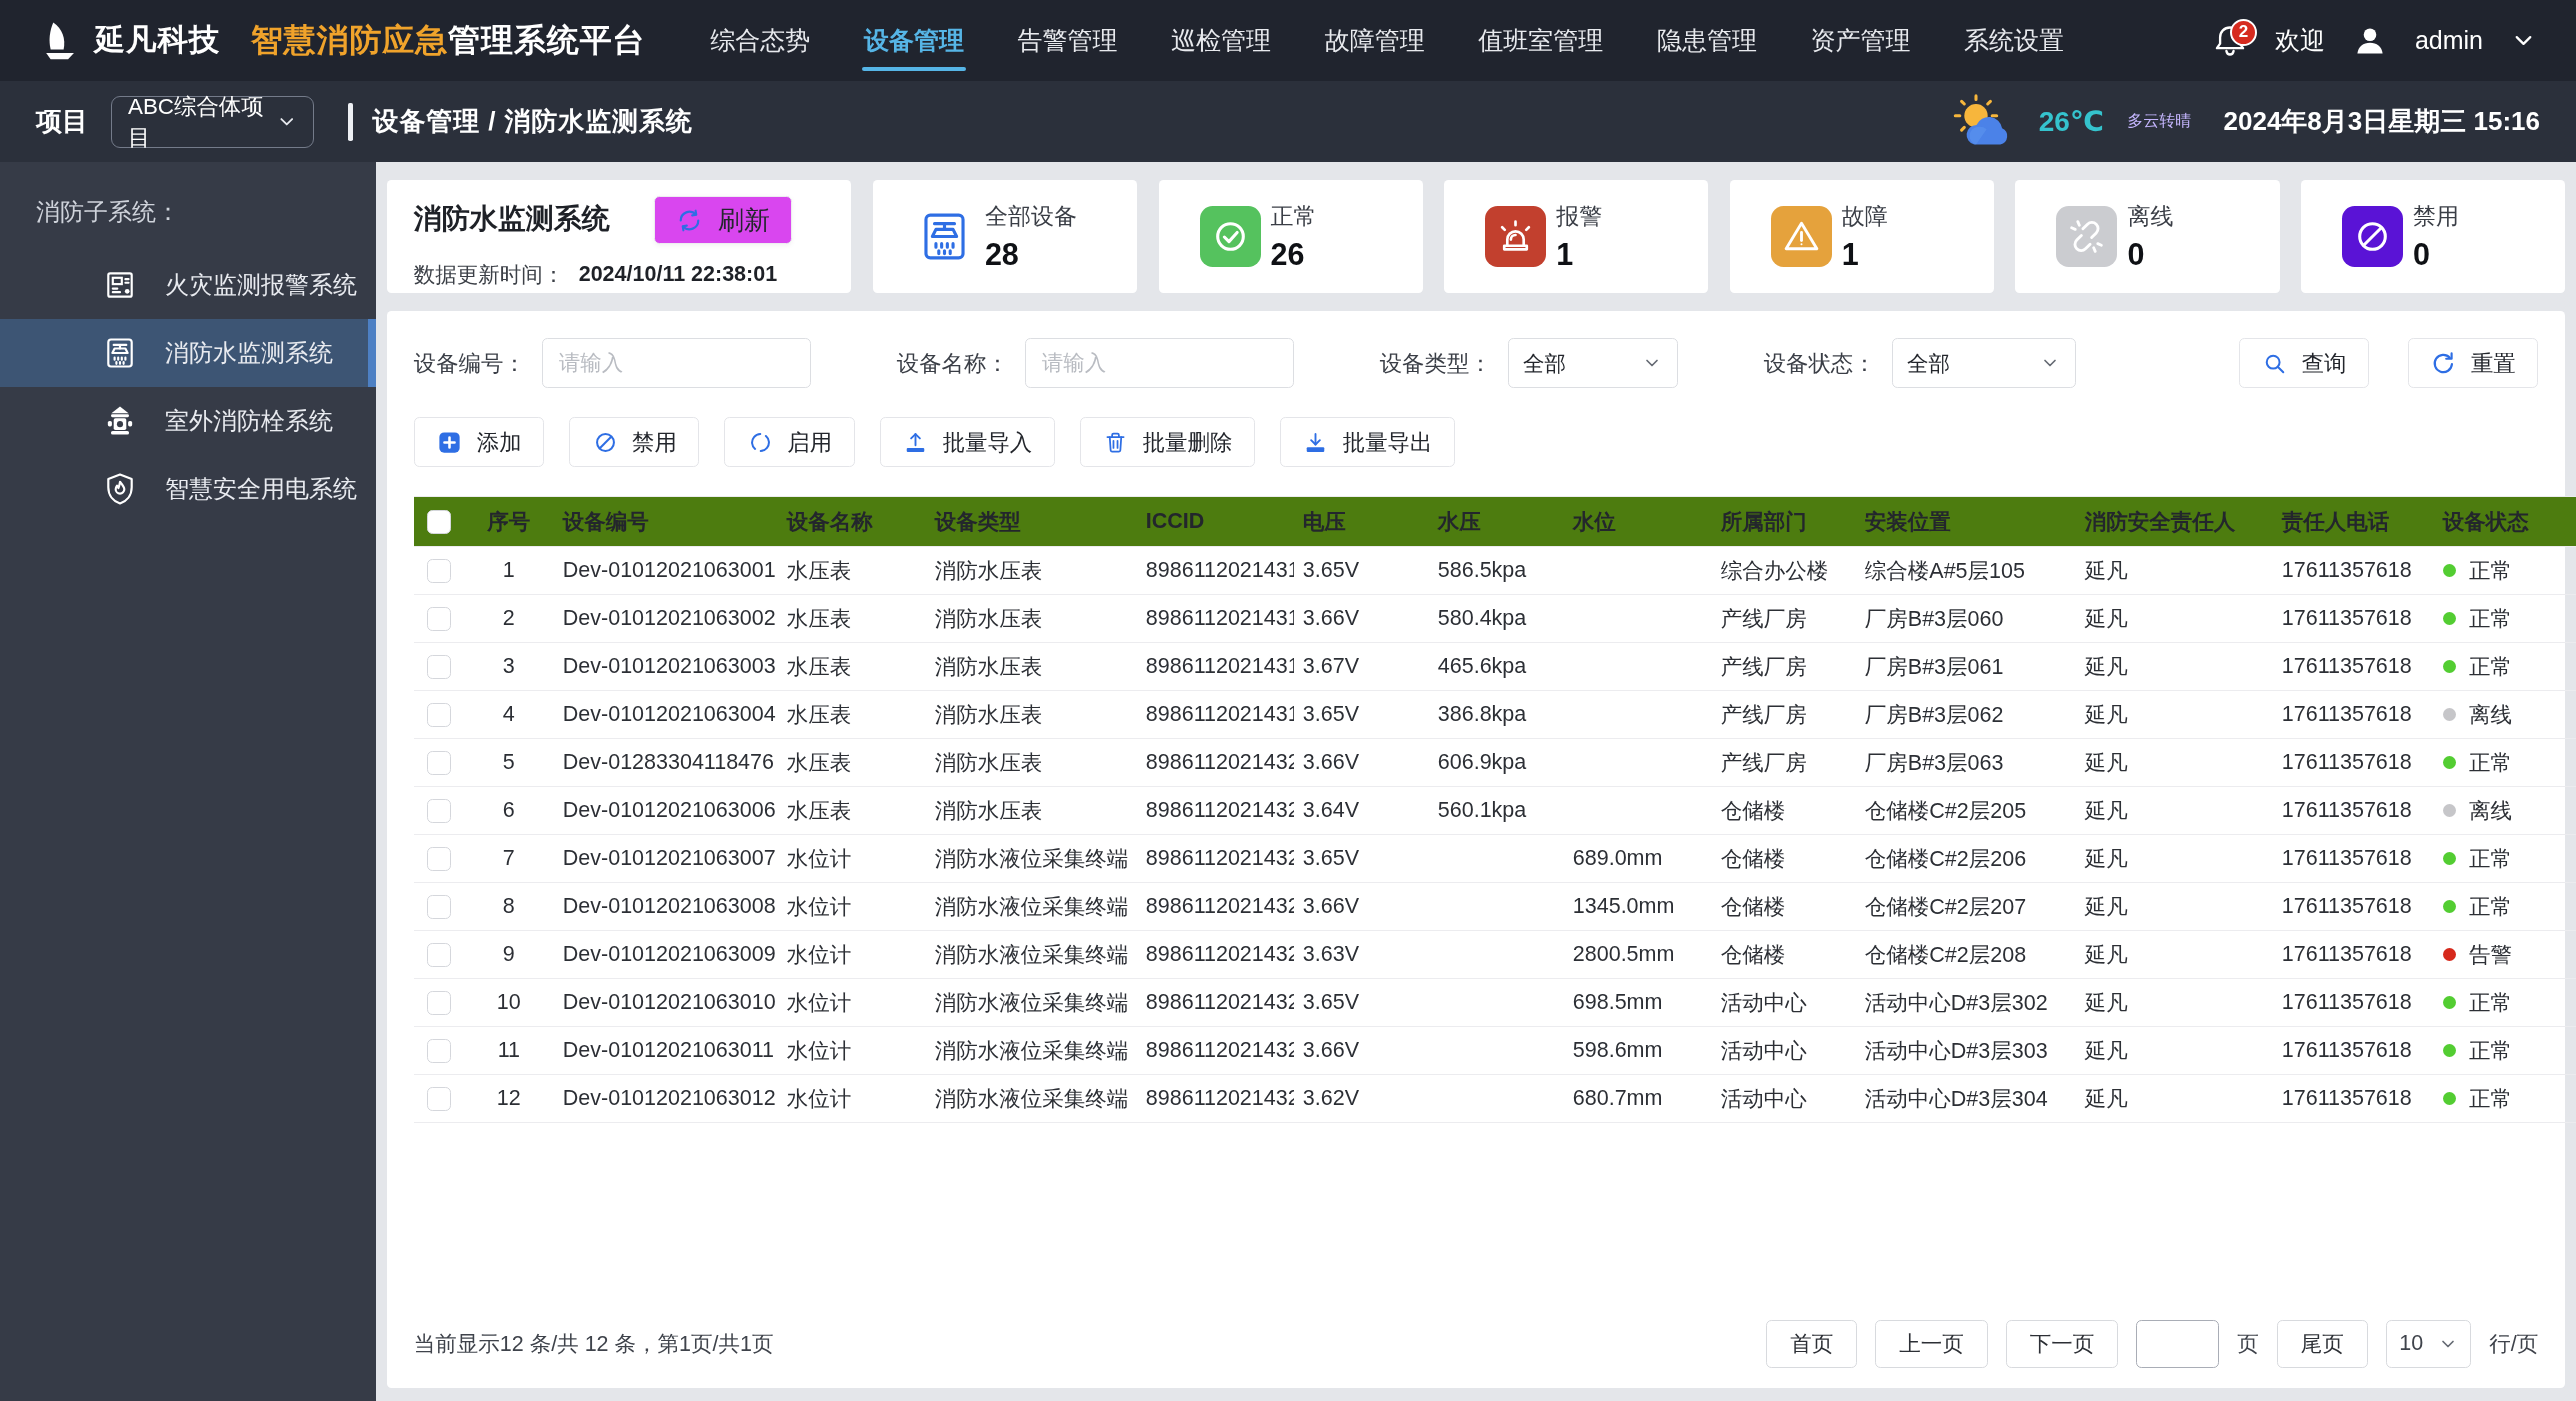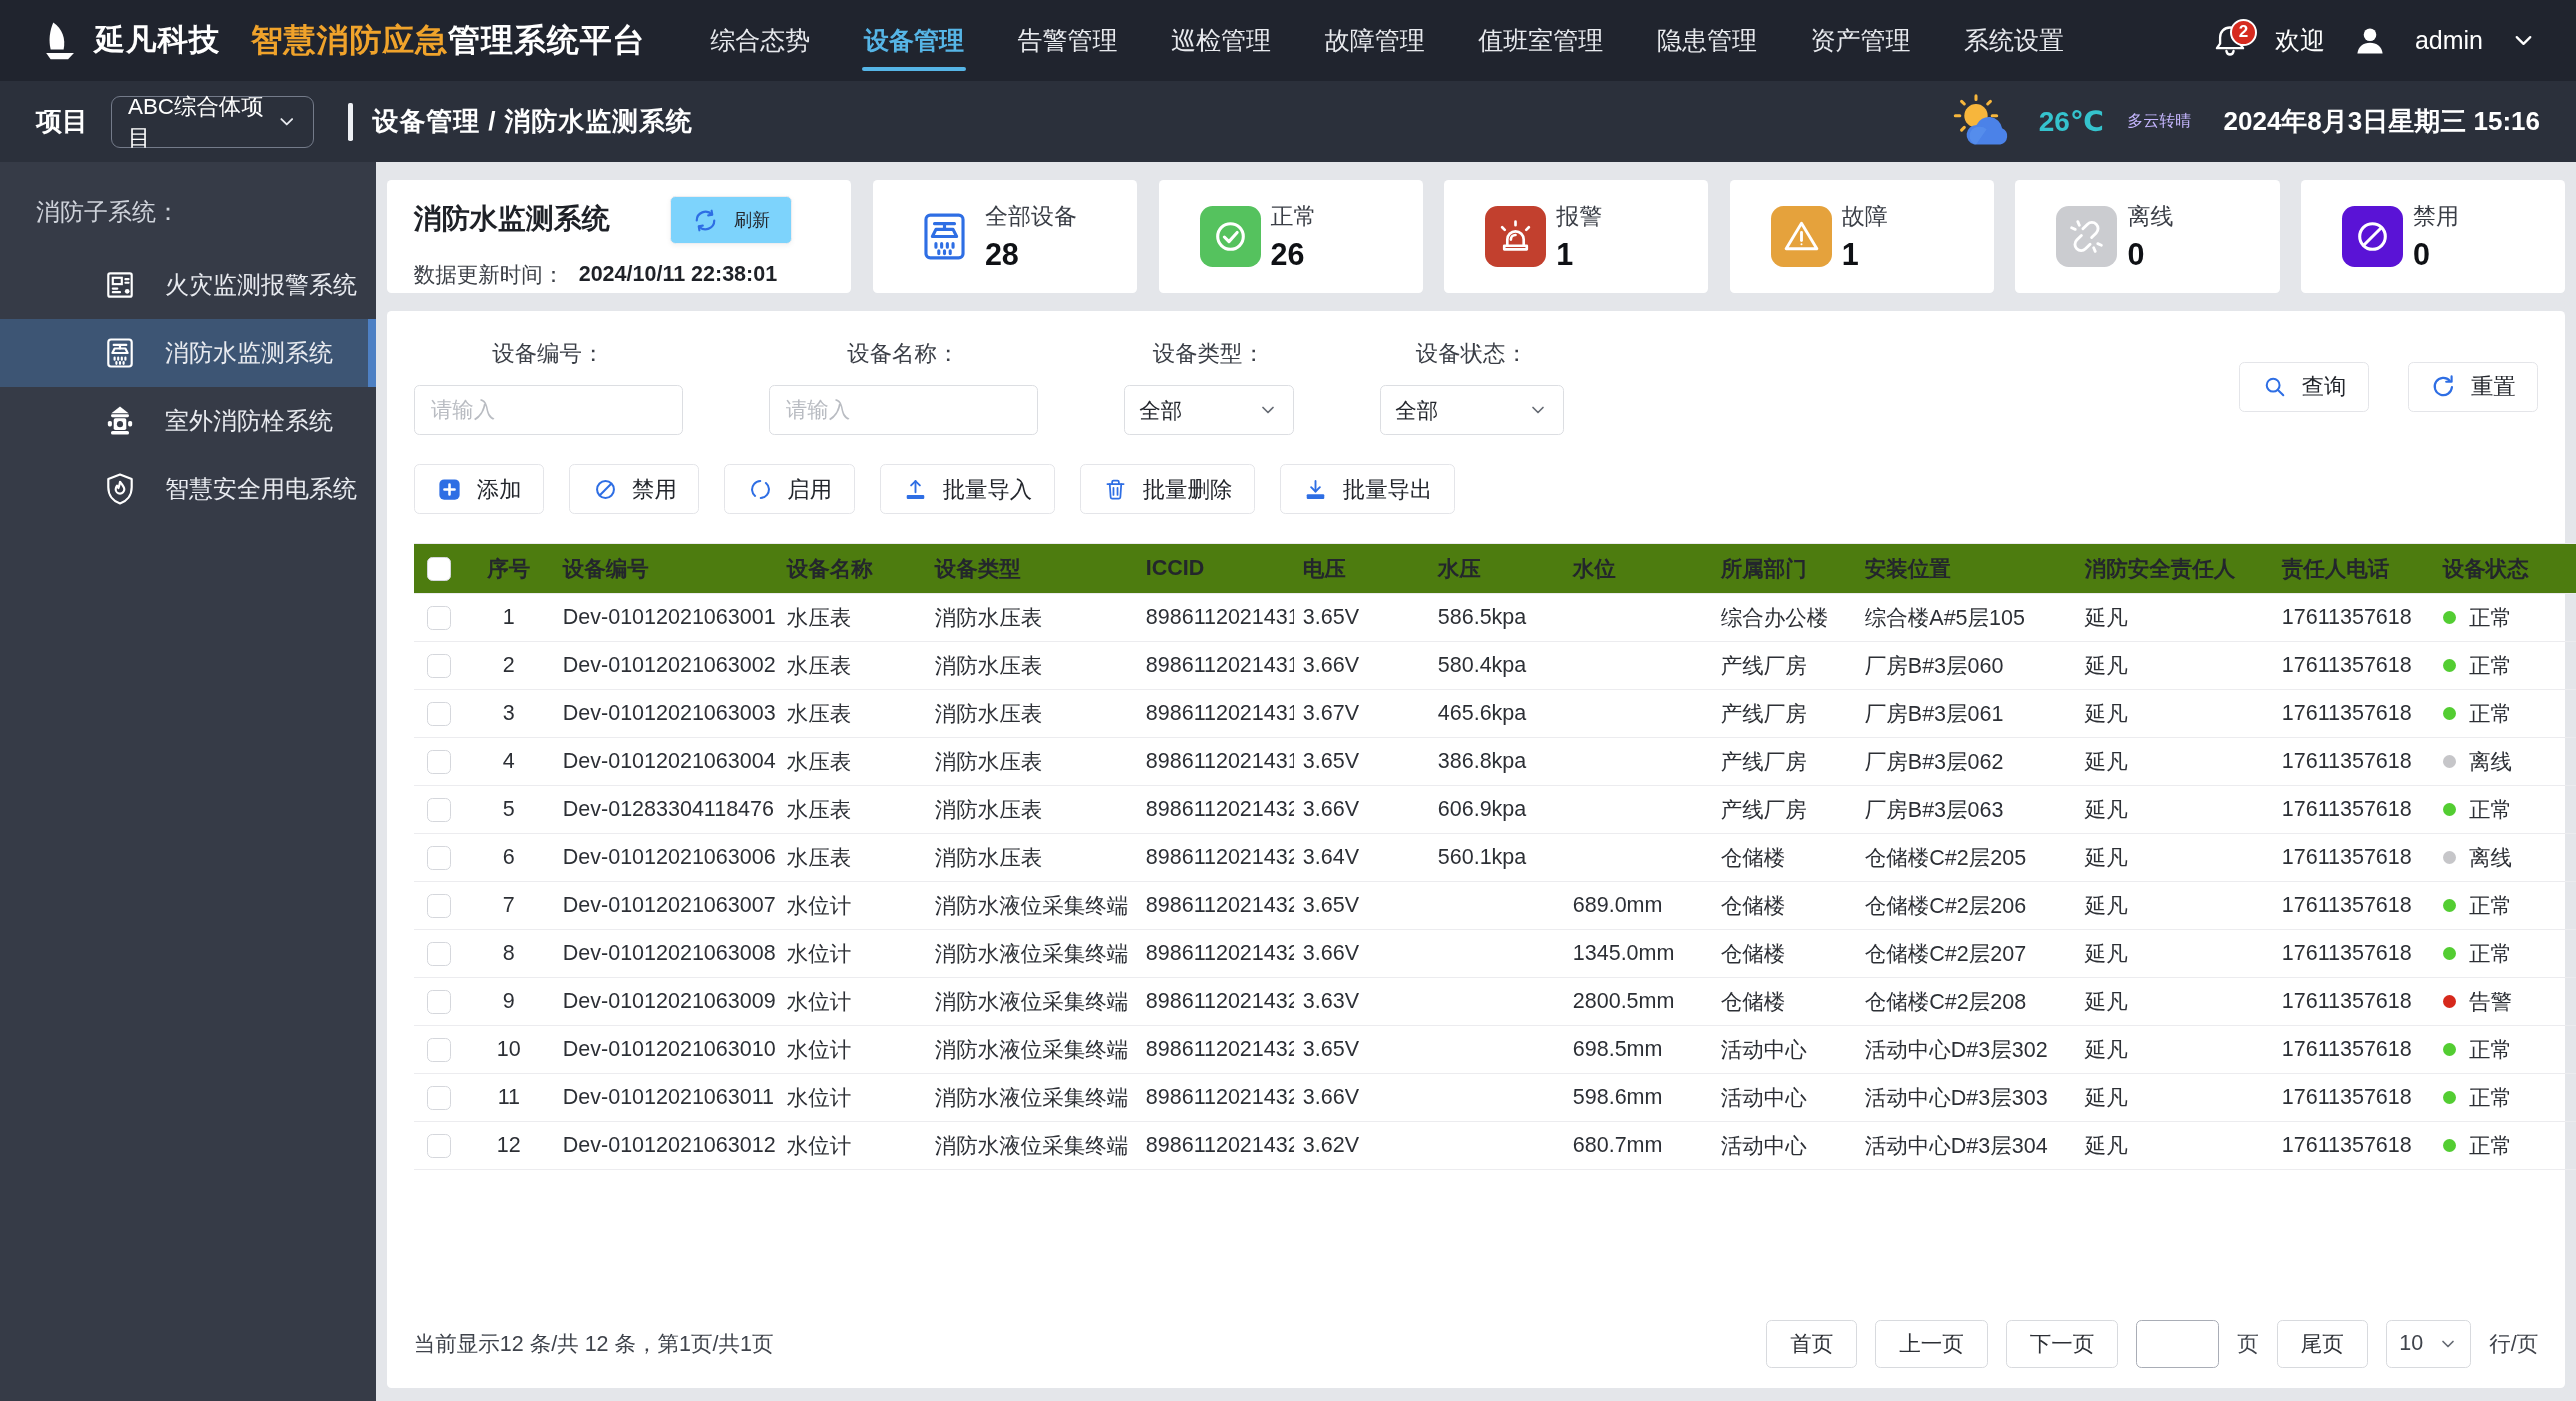--- a/index.html
+++ b/index.html
@@ -58,38 +58,38 @@
   .side-item.active::after { content:""; position:absolute; right:0; top:0; bottom:0; width:8px; background:#4d80c4; }
   .side-icon { width:36px; height:36px; color:#fff; }
 
   .content { flex:1; padding:18px 10.8px 14.4px 10.8px; display:flex; flex-direction:column; gap:18px; min-width:0; }
 
   
   .cards { display:flex; gap:21.5px; height:113px; flex:none; }
   .card { background:#fff; border-radius:4.5px; }
   .info-card { flex:1.84; position:relative; padding:20px 27px; }
   .info-title { font-size:28px; font-weight:bold; color:#1e2127; }
-  .refresh-btn { position:absolute; right:59px; top:16px; height:48px; border:1.8px solid #ededf0; border-radius:5.4px; background:#7dd3fc;
-                 display:flex; align-items:center; gap:14.4px; padding:0 21.5px; font-size:18px; color:#23262c; cursor:pointer;
+  .refresh-btn { position:absolute; right:59px; top:16px; height:48px; border:1.8px solid #ededf0; border-radius:5.4px; background:#d946ef;
+                 display:flex; align-items:center; gap:14.4px; padding:0 21.5px; font-size:26px; color:#23262c; cursor:pointer;
                  box-shadow:0 1.8px 5.4px rgba(0,0,0,.05); }
   .refresh-btn .icon { width:27px; height:27px; color:#2e6ee4; }
   .info-meta { margin-top:21.5px; font-size:21.5px; color:#3c4047; display:flex; gap:14.4px; align-items:center; }
   .info-meta b { color:#1e2127; font-size:21.5px; }
   .stat-card { flex:1; display:flex; align-items:center; gap:10px; padding-left:41px; }
   .stat-icon { width:61px; height:61px; border-radius:12.6px; display:flex; align-items:center; justify-content:center; color:#fff; }
   .stat-icon .icon { width:41px; height:41px; }
   .stat-icon.outline { background:none !important; }
   .stat-icon.outline .icon { width:57px; height:57px; }
   .stat-label { font-size:23px; color:#3a3e46; }
   .stat-value { font-size:30.5px; font-weight:bold; color:#0f1115; margin-top:5.4px; }
 
   
   .panel { flex:1; background:#fff; border-radius:4.5px; padding:27px 18px 20px 18px; display:flex; flex-direction:column; min-height:0; }
   .filters { display:flex; align-items:center; font-size:22.4px; color:#3a3e46; flex:none; padding:0 9px; }
-  .fgroup { display:flex; align-items:center; gap:16px;flex-direction:column; }
+  .fgroup { display:flex; align-items:center; gap:16px; }
   .fgroup + .fgroup { margin-left:86px; }
   .finput { width:269px; height:50px; border:1.8px solid #dcdee2; border-radius:5.4px; padding:0 16px; font-size:21.5px; color:#333;
             font-family:inherit; outline:none; }
   .finput::placeholder { color:#b9bcc2; }
   .fselect { height:50px; border:1.8px solid #dcdee2; border-radius:5.4px; display:flex; align-items:center; justify-content:space-between;
              padding:0 14.4px; font-size:21.5px; color:#23262c; cursor:pointer; background:#fff; }
   .fselect .chevsm { width:20px; height:20px; color:#666b74; }
   .w190 { width:170px; } .w205 { width:184px; }
   .filter-actions { margin-left:auto; display:flex; gap:39px; }
   .btn { height:50px; border:1.8px solid #e4e5e9; border-radius:5.4px; background:#fff; display:inline-flex; align-items:center;

